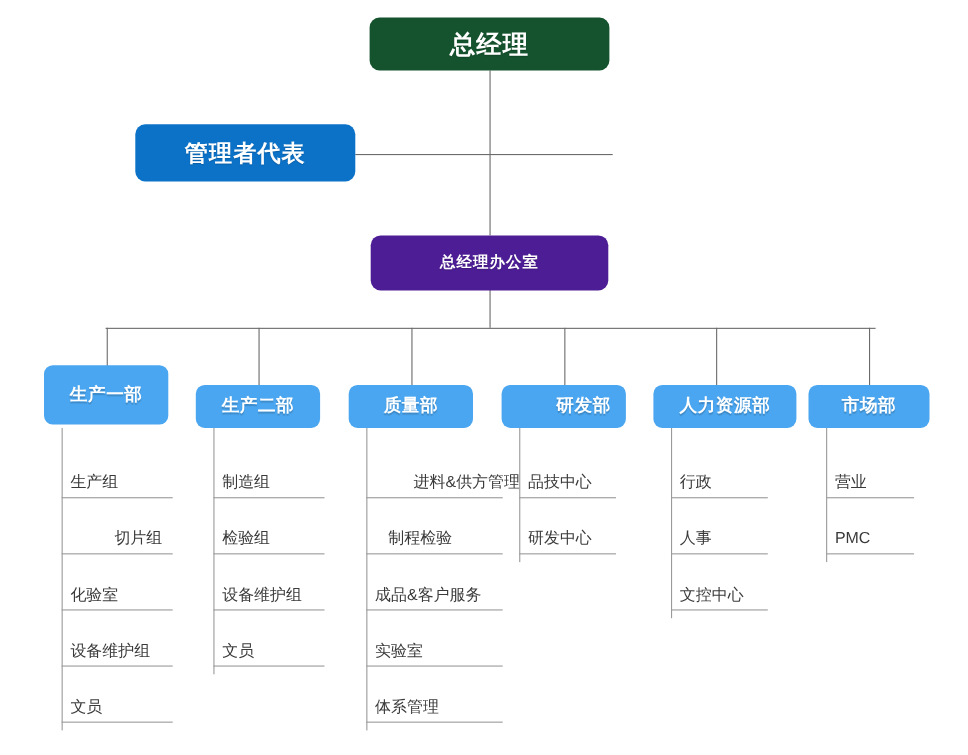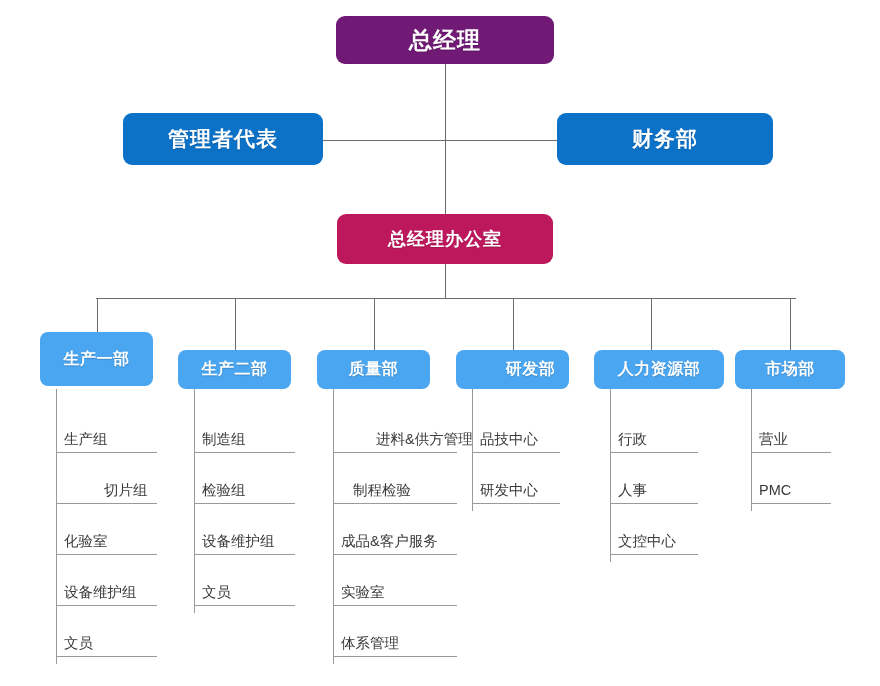--- a/index.html
+++ b/index.html
@@ -48,33 +48,33 @@
     display: flex;
     align-items: center;
     justify-content: center;
     color: #ffffff;
     font-weight: bold;
     white-space: nowrap;
     letter-spacing: 1px;
     text-shadow: 0 1px 1px rgba(0,0,0,0.18);
   }
   .node-gm {
-    background: #701a75;
+    background: #14532d;
     border-radius: 9px;
     font-size: 23px;
   }
   .node-exec {
     background: #0c72c8;
     border-radius: 9px;
     font-size: 21px;
   }
   .node-office {
-    background: #be185d;
+    background: #4c1d95;
     border-radius: 9px;
-    font-size: 18px;
+    font-size: 14px;
   }
   .node-dept {
     background: #4aa6f0;
     border-radius: 8px;
     font-size: 16px;
     letter-spacing: 0.5px;
   }
 
   
   .sub-item {
@@ -106,23 +106,20 @@
   <div class="vline" style="left:445px; top:263px; height:35px;"></div>
 
   <div class="hline" style="left:96px; top:298px; width:700px;"></div>
 
   <div class="node node-gm" style="left:336px; top:16px; width:218px; height:48px;">
     <span>总经理</span>
   </div>
 
   <div class="node node-exec" style="left:123px; top:113px; width:200px; height:52px;">
     <span>管理者代表</span>
-  </div>
-  <div class="node node-exec" style="left:557px; top:113px; width:216px; height:52px;">
-    <span>财务部</span>
   </div>
 
   <div class="node node-office" style="left:337px; top:214px; width:216px; height:50px;">
     <span>总经理办公室</span>
   </div>
 
   <div class="branch-col" id="branches">
       <div class="vline" style="left: 96.5px; top: 298px; height: 52px;"></div>
       <div class="node node-dept" style="left: 40px; top: 332px; width: 113px; height: 54px;">
         <span>生产一部</span>

